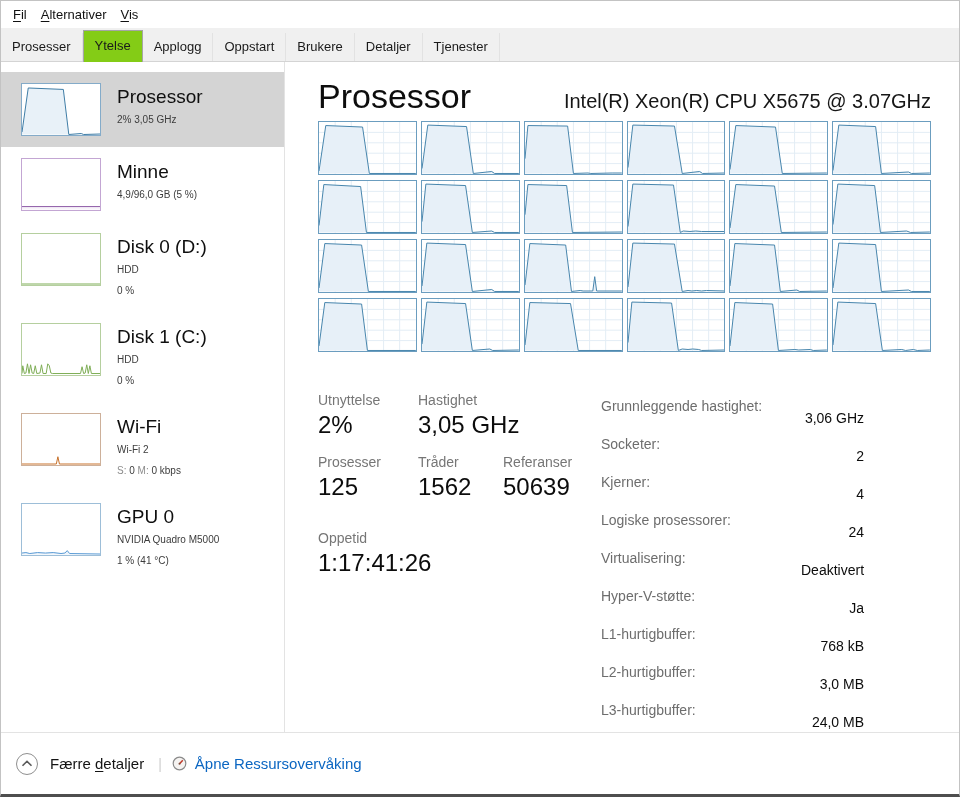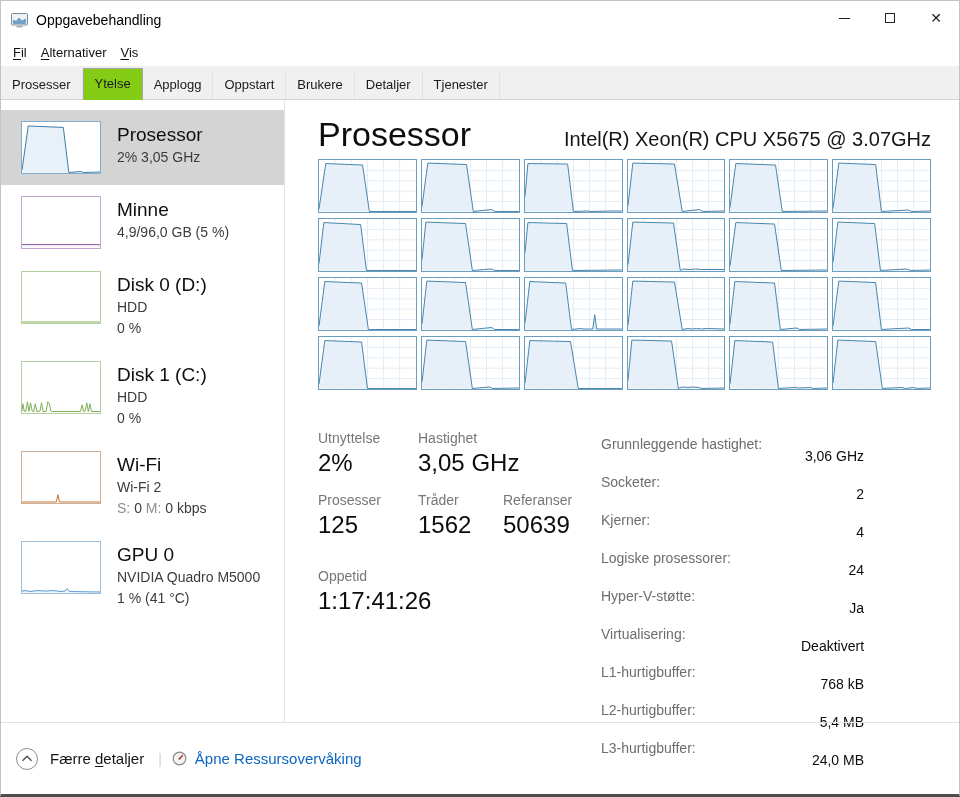--- a/index.html
+++ b/index.html
@@ -30,21 +30,21 @@
   .tab.sel { background:#84cc16; border:1px solid #a5a5a5; border-bottom:none; height:32px; line-height:30px; margin-bottom:-1px; position:relative; z-index:2; }
   
   .content { flex:1 1 auto; display:flex; min-height:0; }
   .sidebar { width:284px; flex:0 0 auto; border-right:1px solid #e3e3e3; padding-top:10px; overflow:hidden; }
   .side-item { display:flex; align-items:flex-start; padding:11px 0 11px 20px; }
   .side-item.sel { background:#d4d4d4; }
   .thumb { width:80px; height:53px; background:#fff; flex:0 0 auto; border:1px solid #999; }
   .thumb svg, .cell svg { display:block; width:100%; height:100%; }
   .side-text { margin-left:16px; padding-top:1px; min-width:0; }
   .side-title { font-size:19px; line-height:25px; color:#0f0f0f; white-space:nowrap; }
-  .side-sub { font-size:14px; line-height:21px; color:#3c3c3c; white-space:nowrap; }
+  .side-sub { font-size:10px; line-height:21px; color:#3c3c3c; white-space:nowrap; }
   .muted { color:#8c8c8c; }
   
   .main { flex:1 1 auto; padding:14px 28px 0 33px; min-width:0; }
   .main-header { display:flex; align-items:baseline; }
   .main-title { font-size:34px; font-weight:300; color:#0d0d0d; margin:0; line-height:40px; }
   .main-sub { margin-left:auto; font-size:20px; color:#161616; }
   .graph-head { display:flex; font-size:12.5px; color:#767676; margin-top:11px; }
   .graph-max { margin-left:auto; }
   .grid { margin-top:5px; display:grid; grid-template-columns:repeat(6,1fr); column-gap:4px; row-gap:5px; }
   .cell { height:54px; border:1px solid #6b9dbf; background:#fff; }
@@ -54,49 +54,30 @@
   .srow1 { display:grid; grid-template-columns:100px auto; }
   .srow2 { display:grid; grid-template-columns:100px 85px auto; margin-top:15px; }
   .srow3 { margin-top:29px; }
   .slabel { font-size:14px; color:#767676; }
   .sval { font-size:24px; color:#0c0c0c; margin-top:3px; white-space:nowrap; }
   .details { margin-left:6px; font-size:14px; padding-top:1px; }
   .drow { display:flex; line-height:26px;justify-content:space-between; }
   .dlabel { width:200px; color:#6d6d6d; flex:0 0 auto; }
   .dvalue { color:#0c0c0c;margin-top:12px; }
   
-  .footer { flex:0 0 auto; height:72px; border-top:1px solid #e3e3e3; display:flex; align-items:center; padding:0 14px; }
+  .footer { flex:0 0 auto; height:62px; border-top:1px solid #e3e3e3; display:flex; align-items:center; padding:0 14px; }
   .fewer { display:flex; align-items:center; gap:11px; font-size:15px; color:#141414; background:none; border:none; padding:0; font-family:inherit; }
   .pipe { color:#cfcfcf; margin:0 10px 0 14px; font-size:14px; }
   .resmon-link { display:flex; align-items:center; gap:8px; color:#0b66c2; font-size:15px; text-decoration:none; }
 </style>
 </head>
 <body>
 
 <div class="window">
 
-  <div class="titlebar">
-    <svg class="app-icon" viewBox="0 0 17 15">
-      <rect x="0.5" y="0.5" width="16" height="11.5" rx="1" fill="#eef2f5" stroke="#7c8b96"></rect>
-      <path d="M2.5,10.5 L2.5,7 L5,8.6 L8,5 L11,8 L14.5,6 L14.5,10.5 Z" fill="#6fa3cc" stroke="#4d84ad" stroke-width="0.6"></path>
-      <rect x="5.5" y="13" width="6" height="1.4" fill="#9aa5ad"></rect>
-    </svg>
-    <span class="title-text">Oppgavebehandling</span>
-    <div class="win-controls">
-      <button class="win-btn">
-          <span class="g-min"></span>
-        </button>
-      <button class="win-btn">
-          <span class="g-max"></span>
-        </button>
-      <button class="win-btn">
-          <span class="g-close">✕</span>
-        </button>
-    </div>
-  </div>
 
   <div class="menubar">
     <div class="menu-item"><span class="ul">F</span><span>il</span></div>
     <div class="menu-item"><span class="ul">A</span><span>lternativer</span></div>
     <div class="menu-item"><span class="ul">V</span><span>is</span></div>
   </div>
 
   <div class="tabstrip">
       <div class="tab">Prosesser</div>
       <div class="tab sel">Ytelse</div>
@@ -594,34 +575,34 @@
             </div>
             <div class="drow">
               <span class="dlabel">Kjerner:</span>
               <span class="dvalue">4</span>
             </div>
             <div class="drow">
               <span class="dlabel">Logiske prosessorer:</span>
               <span class="dvalue">24</span>
             </div>
             <div class="drow">
+              <span class="dlabel">Virtualisering:</span>
+              <span class="dvalue">Deaktivert</span>
+            </div>
+            <div class="drow">
               <span class="dlabel">Hyper-V-støtte:</span>
               <span class="dvalue">Ja</span>
             </div>
             <div class="drow">
-              <span class="dlabel">Virtualisering:</span>
-              <span class="dvalue">Deaktivert</span>
-            </div>
-            <div class="drow">
               <span class="dlabel">L1-hurtigbuffer:</span>
               <span class="dvalue">768 kB</span>
             </div>
             <div class="drow">
               <span class="dlabel">L2-hurtigbuffer:</span>
-              <span class="dvalue">5,4 MB</span>
+              <span class="dvalue">3,0 MB</span>
             </div>
             <div class="drow">
               <span class="dlabel">L3-hurtigbuffer:</span>
               <span class="dvalue">24,0 MB</span>
             </div>
           </div>
       </div>
     </main>
   </div>
 

